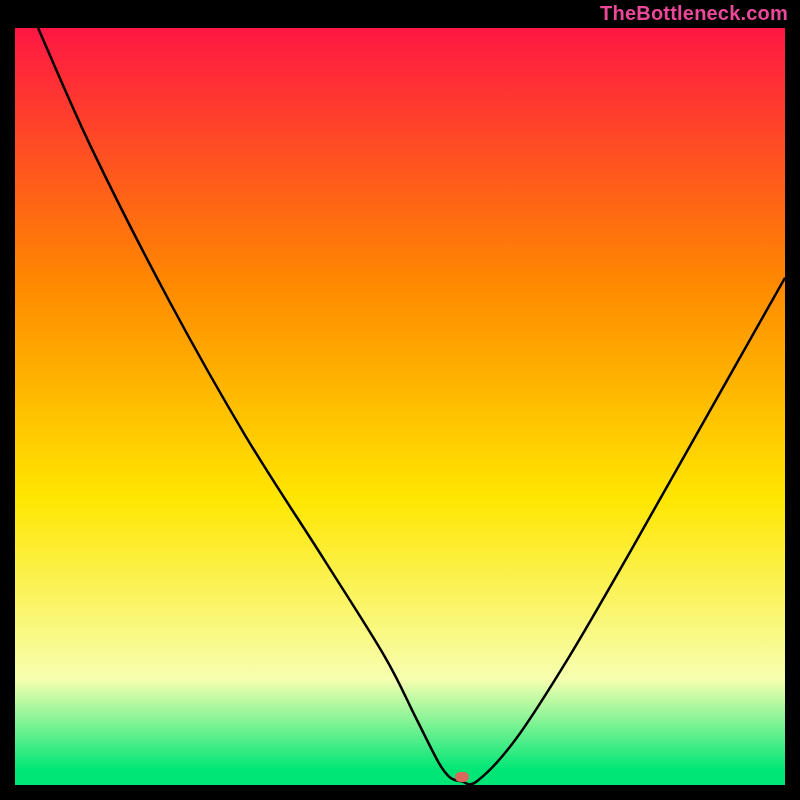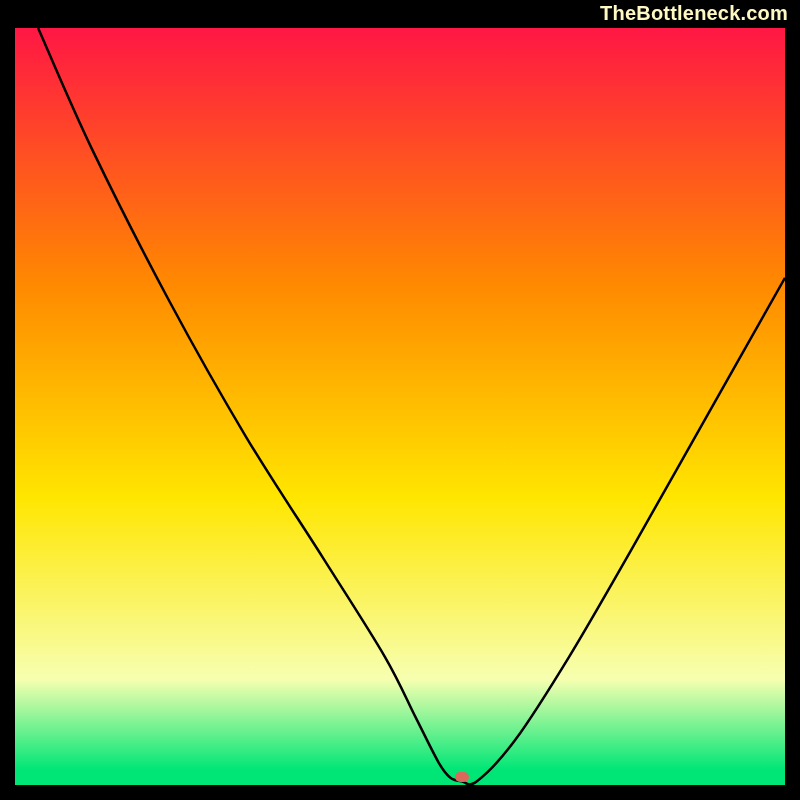--- a/index.html
+++ b/index.html
@@ -4,21 +4,21 @@
 <style>
   * { margin: 0; padding: 0; box-sizing: border-box; }
   html, body { width: 800px; height: 800px; overflow: hidden; background: #000; }
   .watermark {
     position: absolute;
     top: 2px;
     right: 12px;
     font-family: Arial, sans-serif;
     font-size: 20px;
     font-weight: bold;
-    color: #fef9c3;
+    color: #ec4899;
     z-index: 10;
     letter-spacing: 0.2px;
   }
   .frame {
     position: absolute;
     left: 15px;
     top: 28px;
     width: 770px;
     height: 757px;
     background: #000;

